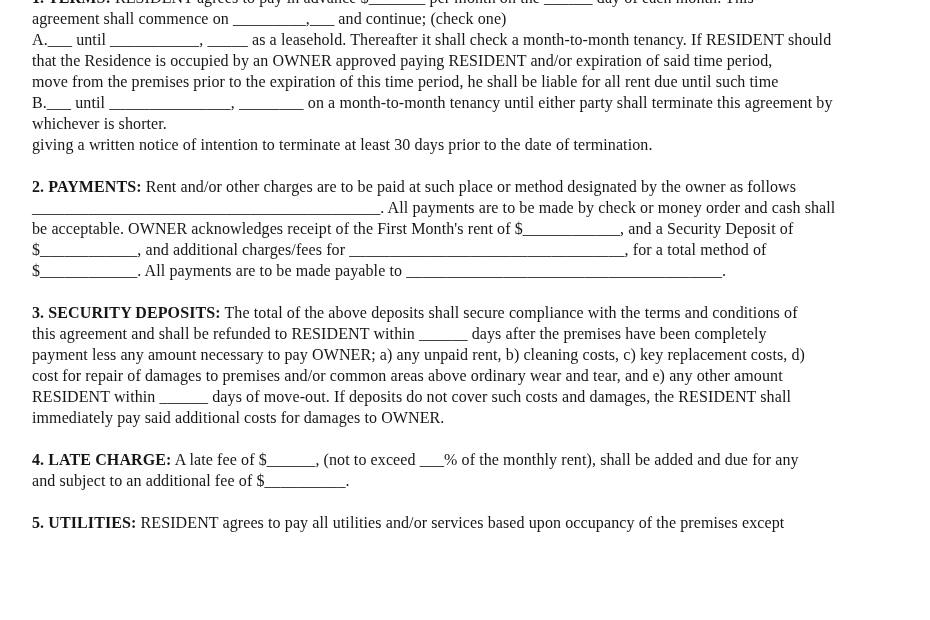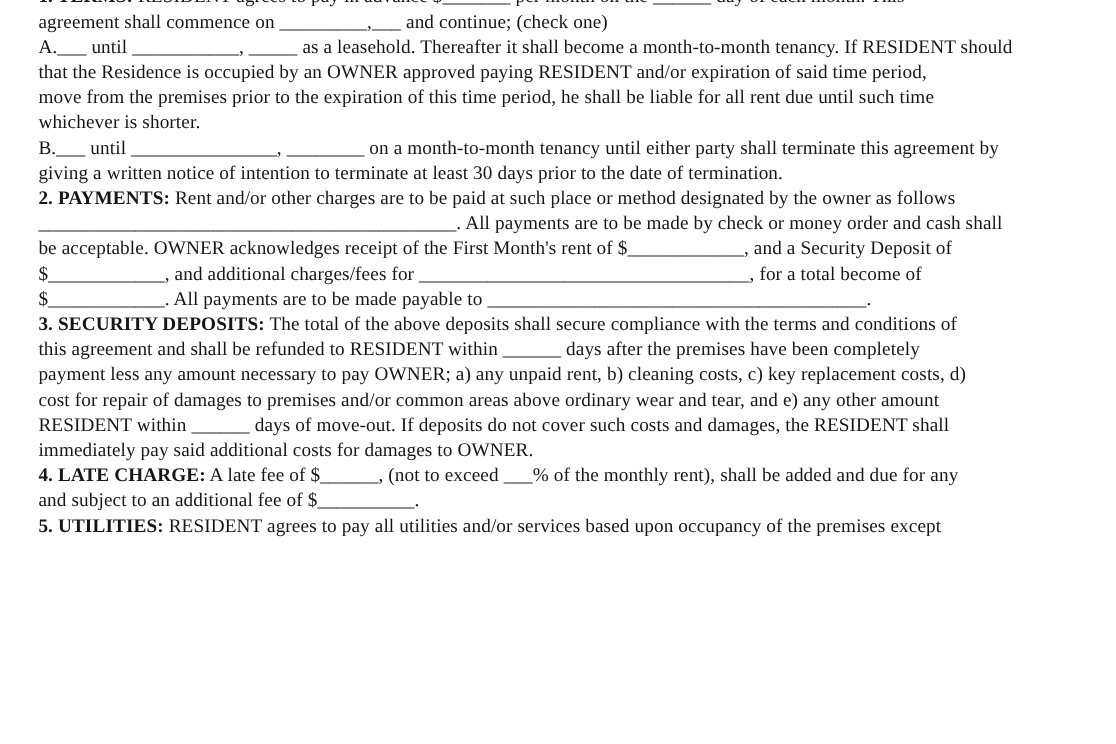--- a/index.html
+++ b/index.html
@@ -18,40 +18,40 @@
     width: 884px;
     color: #161616;
   }
   .doc p {
     margin: 0;
     font-size: 16px;
     line-height: 21px;
     white-space: nowrap;
     letter-spacing: 0.1px;
   }
-  .doc p.gap { }
+  .doc p.gap { margin-top: 21px; }
   .doc p b { font-weight: bold; }
 </style>
 </head>
 <body>
 
 <div class="page" style="background: rgb(255, 255, 255);">
   <div class="doc" id="doc" style="color: rgb(22, 22, 22);">
       <p><b>1. TERMS:</b><span> RESIDENT agrees to pay in advance $_______ per month on the ______ day of each month. This</span></p>
       <p><span>agreement shall commence on _________,___ and continue; (check one)</span></p>
-      <p><span>A.___ until ___________, _____ as a leasehold. Thereafter it shall become a month-to-month tenancy. If RESIDENT should</span></p>
+      <p><span>A.___ until ___________, _____ as a leasehold. Thereafter it shall check a month-to-month tenancy. If RESIDENT should</span></p>
       <p><span>that the Residence is occupied by an OWNER approved paying RESIDENT and/or expiration of said time period,</span></p>
       <p><span>move from the premises prior to the expiration of this time period, he shall be liable for all rent due until such time</span></p>
+      <p><span>B.___ until _______________, ________ on a month-to-month tenancy until either party shall terminate this agreement by</span></p>
       <p><span>whichever is shorter.</span></p>
-      <p><span>B.___ until _______________, ________ on a month-to-month tenancy until either party shall terminate this agreement by</span></p>
       <p><span>giving a written notice of intention to terminate at least 30 days prior to the date of termination.</span></p>
       <p class="gap"><b>2. PAYMENTS:</b><span> Rent and/or other charges are to be paid at such place or method designated by the owner as follows</span></p>
       <p><span>___________________________________________. All payments are to be made by check or money order and cash shall</span></p>
       <p><span>be acceptable. OWNER acknowledges receipt of the First Month's rent of $____________, and a Security Deposit of</span></p>
-      <p><span>$____________, and additional charges/fees for __________________________________, for a total become of</span></p>
+      <p><span>$____________, and additional charges/fees for __________________________________, for a total method of</span></p>
       <p><span>$____________. All payments are to be made payable to _______________________________________.</span></p>
       <p class="gap"><b>3. SECURITY DEPOSITS:</b><span> The total of the above deposits shall secure compliance with the terms and conditions of</span></p>
       <p><span>this agreement and shall be refunded to RESIDENT within ______ days after the premises have been completely</span></p>
       <p><span>payment less any amount necessary to pay OWNER; a) any unpaid rent, b) cleaning costs, c) key replacement costs, d)</span></p>
       <p><span>cost for repair of damages to premises and/or common areas above ordinary wear and tear, and e) any other amount</span></p>
       <p><span>RESIDENT within ______ days of move-out. If deposits do not cover such costs and damages, the RESIDENT shall</span></p>
       <p><span>immediately pay said additional costs for damages to OWNER.</span></p>
       <p class="gap"><b>4. LATE CHARGE:</b><span> A late fee of $______, (not to exceed ___% of the monthly rent), shall be added and due for any</span></p>
       <p><span>and subject to an additional fee of $__________.</span></p>
       <p class="gap"><b>5. UTILITIES:</b><span> RESIDENT agrees to pay all utilities and/or services based upon occupancy of the premises except</span></p>

